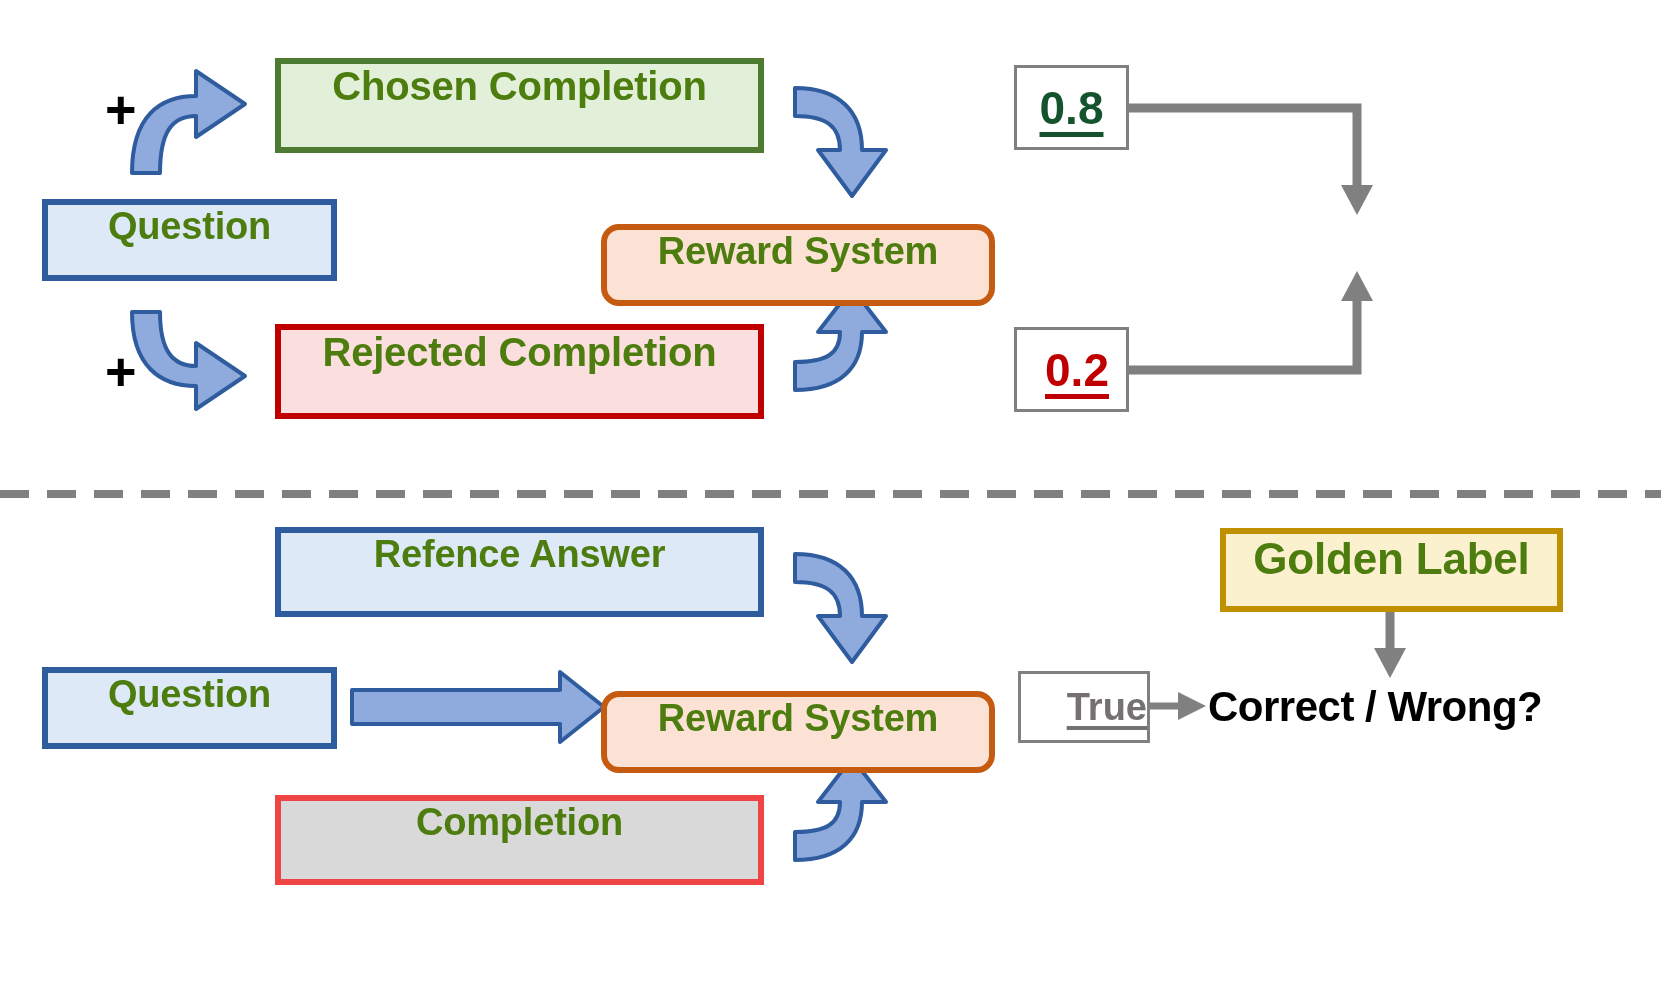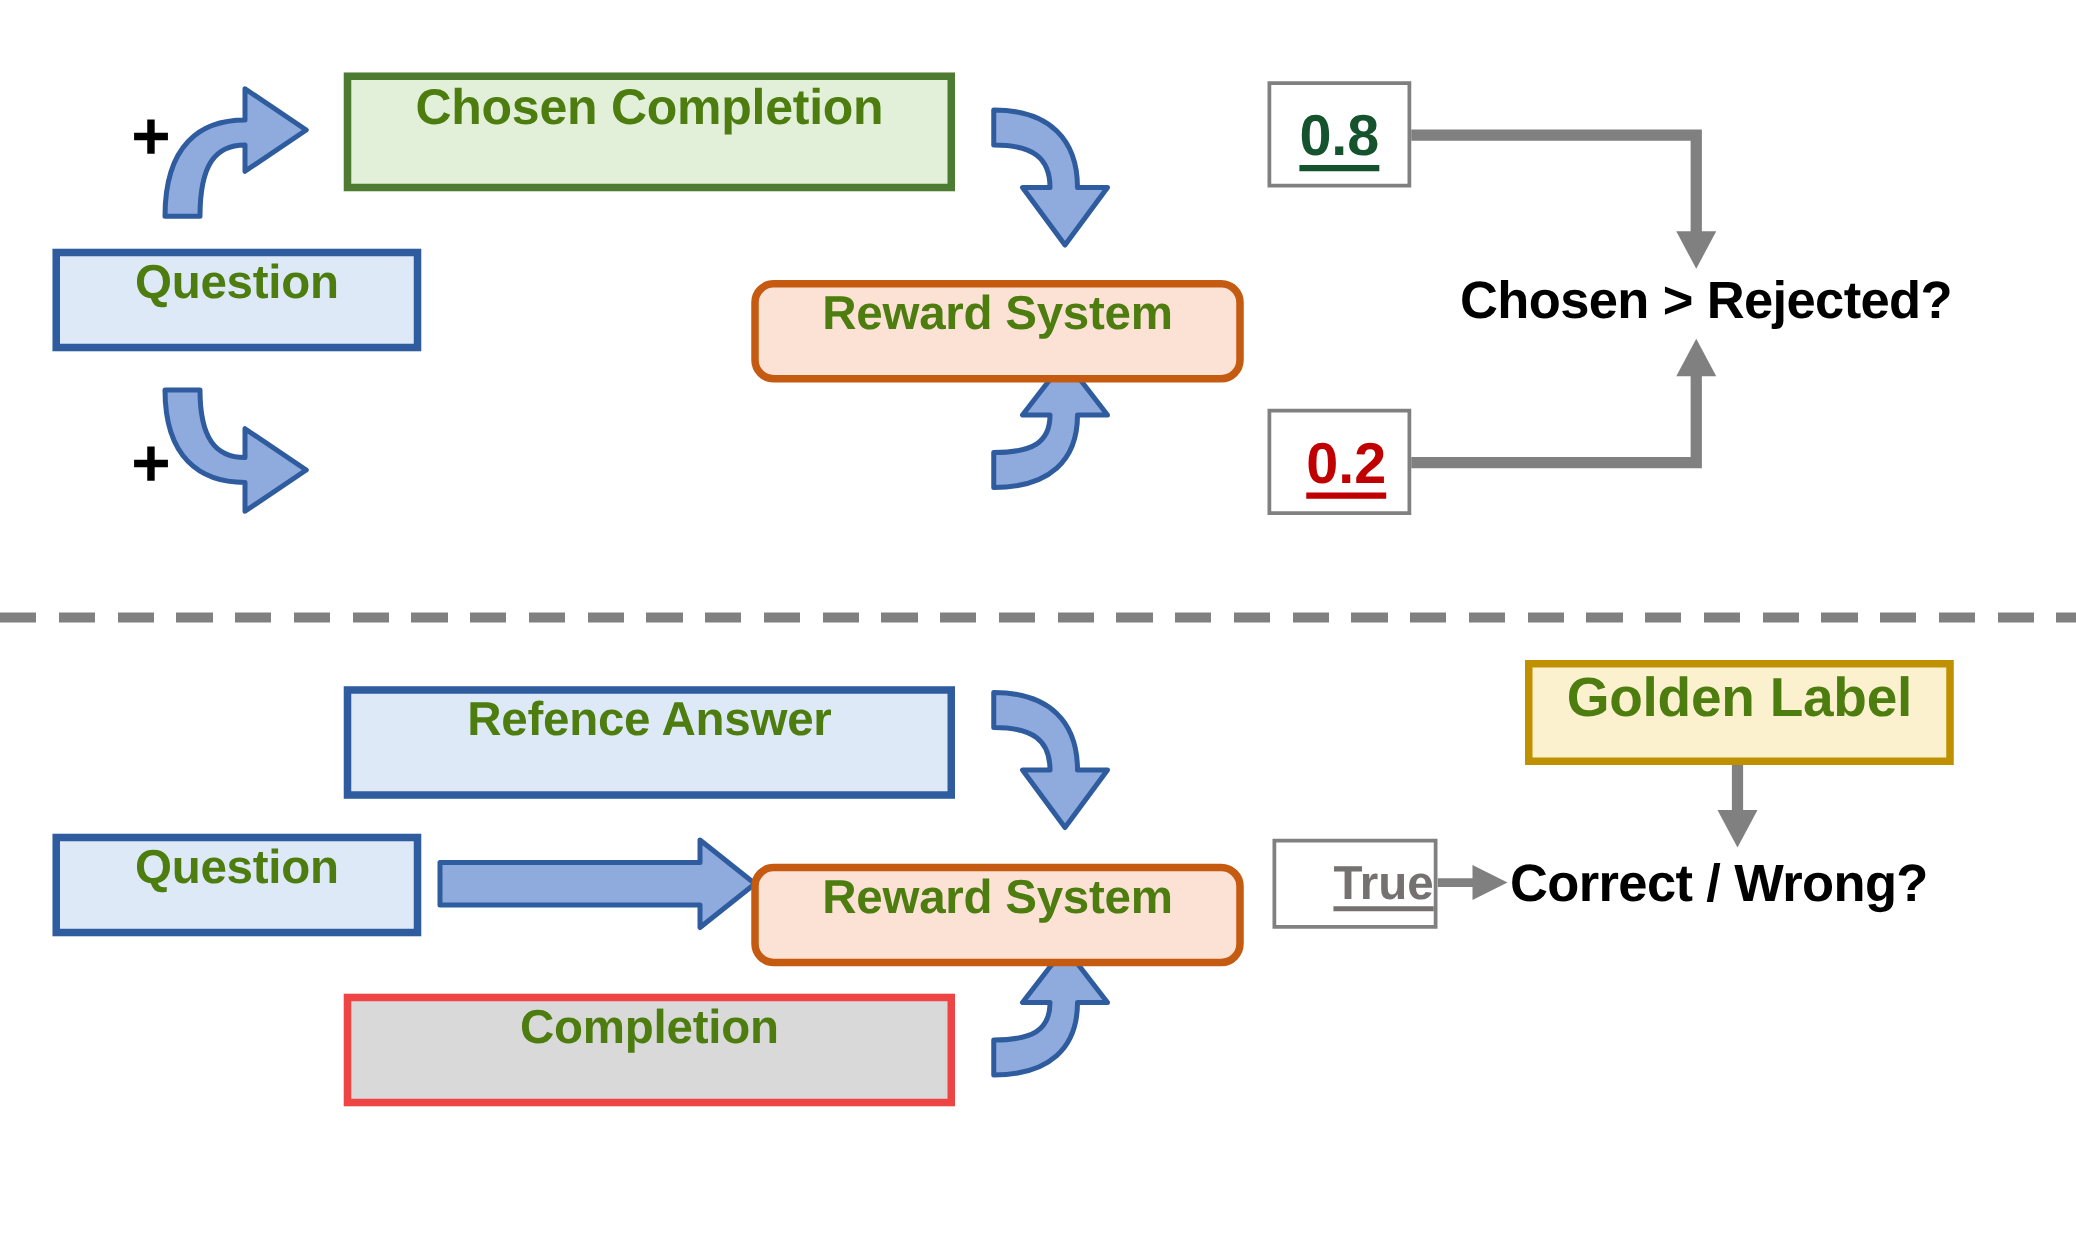--- a/index.html
+++ b/index.html
@@ -36,21 +36,20 @@
     background: #FBDEDE;
     border: 6px solid #C00000;
   }
   .box-question {
     background: #DEE9F7;
     border: 6px solid #2E5C9E;
   }
   .box-reference {
     background: #DEE9F7;
     border: 6px solid #2E5C9E;
-    margin-top: 22px;
   }
   .box-completion {
     background: #D9D9D9;
     border: 6px solid #ef4444;
   }
   .box-reward {
     background: #FBE2D5;
     border: 6px solid #C55A11;
     border-radius: 18px;
     margin-top: 24px;
@@ -173,34 +172,36 @@
   <div class="plus" style="left:105px; top:344px;">+</div>
 
   <div class="box box-chosen" style="left:275px; top:58px; width:489px; height:95px; font-size:40px;">
     <span>Chosen Completion</span>
   </div>
 
   <div class="box box-question" style="left:42px; top:199px; width:295px; height:82px; font-size:38px;">
     <span>Question</span>
   </div>
 
+  <div class="box box-rejected" style="left:275px; top:324px; width:489px; height:95px; font-size:40px;">
+    <span>Rejected Completion</span>
+  </div>
 
   <div class="box box-reward" style="left:601px; top:200px; width:394px; height:82px; font-size:38px;">
     <span>Reward System</span>
   </div>
 
   <div class="score-box" style="left:1014px; top:65px; width:115px; height:85px;">
     <span class="score-text score-green" style="font-size:46px;">0.8</span>
   </div>
 
   <div class="score-box" style="left:1014px; top:327px; width:115px; height:85px;padding-left:11px;">
     <span class="score-text score-red" style="font-size:46px;">0.2</span>
   </div>
 
-  <div class="plain-text" style="left:1168px; top:216px; font-size:42px;">Chosen &gt; Rejected?</div>
 
   <div class="divider" style="left:0px; top:490px; width:1661px;"></div>
 
   <div class="box box-reference" style="left:275px; top:527px; width:489px; height:90px; font-size:38px;">
     <span>Refence Answer</span>
   </div>
 
   <div class="box box-question" style="left:42px; top:667px; width:295px; height:82px; font-size:38px;">
     <span>Question</span>
   </div>

